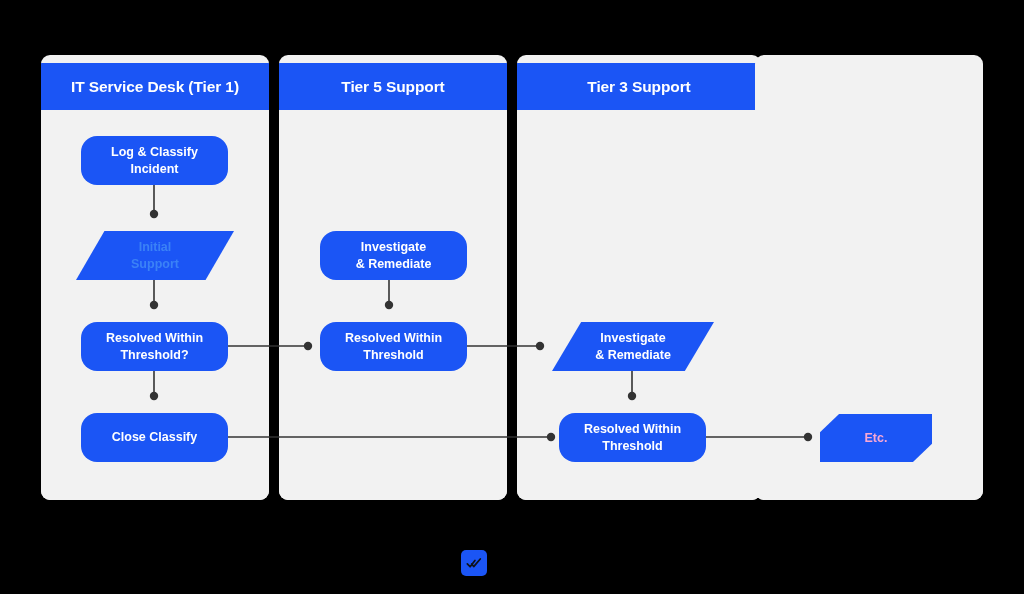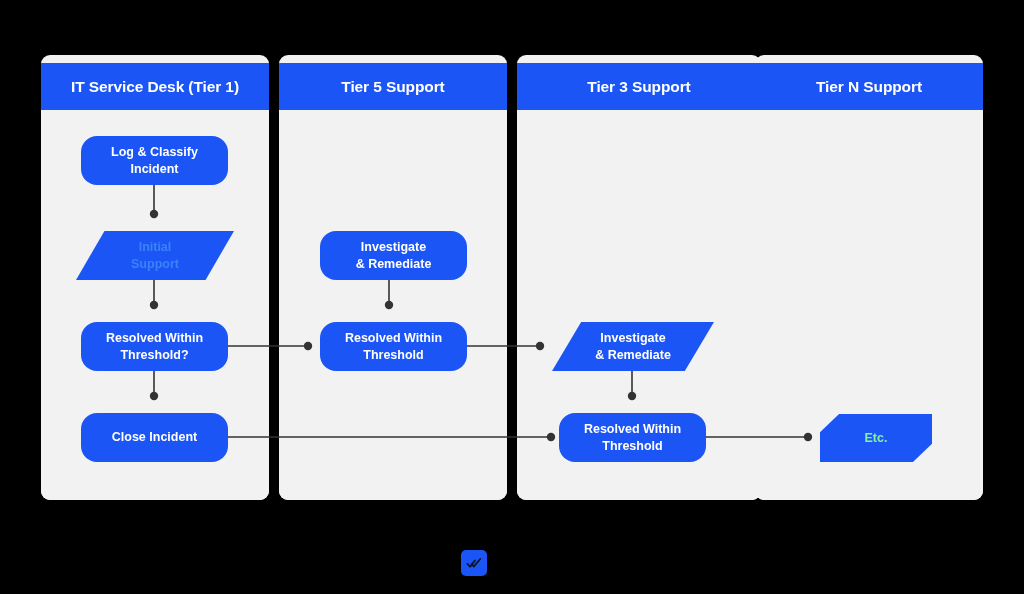--- a/index.html
+++ b/index.html
@@ -135,21 +135,20 @@
       <div class="lane" style="left: 279px; width: 228px;">
         <div class="lane-body"></div>
         <div class="lane-header" style="background: rgb(27, 85, 245);">Tier 5 Support</div>
       </div>
       <div class="lane" style="left: 517px; width: 244px;">
         <div class="lane-body"></div>
         <div class="lane-header" style="background: rgb(27, 85, 245);">Tier 3 Support</div>
       </div>
       <div class="lane" style="left: 755px; width: 228px;">
         <div class="lane-body"></div>
-        <div class="lane-header" style="background: rgb(27, 85, 245);">Tier N Support</div>
       </div>
     </div>
   <svg id="edges" viewBox="0 0 1024 594">
       <g>
         <line x1="154" y1="185" x2="154" y2="214" stroke="#333333" stroke-width="1.6"></line>
         <circle cx="154" cy="214" r="4.2" fill="#333333"></circle>
       </g>
       <g>
         <line x1="154" y1="280" x2="154" y2="305" stroke="#333333" stroke-width="1.6"></line>
         <circle cx="154" cy="305" r="4.2" fill="#333333"></circle>
@@ -191,42 +190,42 @@
       <div class="node para" style="left: 76px; top: 231px; width: 158px; height: 49px;">
         <div class="para-bg" style="background: rgb(27, 85, 245);"></div>
         <span class="label" style="color: #3b82f6;">Initial
 Support</span>
       </div>
       <div class="node rounded" style="left: 81px; top: 322px; width: 147px; height: 49px; background: rgb(27, 85, 245);">
         <span class="label" style="color: rgb(255, 255, 255);">Resolved Within
 Threshold?</span>
       </div>
       <div class="node rounded" style="left: 81px; top: 413px; width: 147px; height: 49px; background: rgb(27, 85, 245);">
-        <span class="label" style="color: rgb(255, 255, 255);">Close Incident</span>
+        <span class="label" style="color: rgb(255, 255, 255);">Close Classify</span>
       </div>
       <div class="node rounded" style="left: 320px; top: 231px; width: 147px; height: 49px; background: rgb(27, 85, 245);">
         <span class="label" style="color: rgb(255, 255, 255);">Investigate
 &amp; Remediate</span>
       </div>
       <div class="node rounded" style="left: 320px; top: 322px; width: 147px; height: 49px; background: rgb(27, 85, 245);">
         <span class="label" style="color: rgb(255, 255, 255);">Resolved Within
 Threshold</span>
       </div>
       <div class="node para" style="left: 552px; top: 322px; width: 162px; height: 49px;">
         <div class="para-bg" style="background: rgb(27, 85, 245);"></div>
         <span class="label" style="color: rgb(255, 255, 255);">Investigate
 &amp; Remediate</span>
       </div>
       <div class="node rounded" style="left: 559px; top: 413px; width: 147px; height: 49px; background: rgb(27, 85, 245);">
         <span class="label" style="color: rgb(255, 255, 255);">Resolved Within
 Threshold</span>
       </div>
       <div class="node hexa" style="left: 820px; top: 414px; width: 112px; height: 48px;">
         <div class="hexa-bg" style="background: rgb(27, 85, 245);"></div>
-        <span class="label" style="color: #86efac;">Etc.</span>
+        <span class="label" style="color: #f9a8d4;">Etc.</span>
       </div>
     </div>
   <div id="watermark" style="left: 461px; top: 550px; background: rgb(27, 85, 245);">
     <svg width="16" height="16" viewBox="0 0 24 24">
       <path d="M2 13.2 L6.2 17.6 L13.4 8.2" fill="none" stroke="#10131a" stroke-width="2.6" stroke-linecap="round" stroke-linejoin="round"></path>
       <path d="M8.6 13.4 L11.6 17.4 L21.4 6.0" fill="none" stroke="#10131a" stroke-width="2.6" stroke-linecap="round" stroke-linejoin="round"></path>
     </svg>
   </div>
 </div>
 

